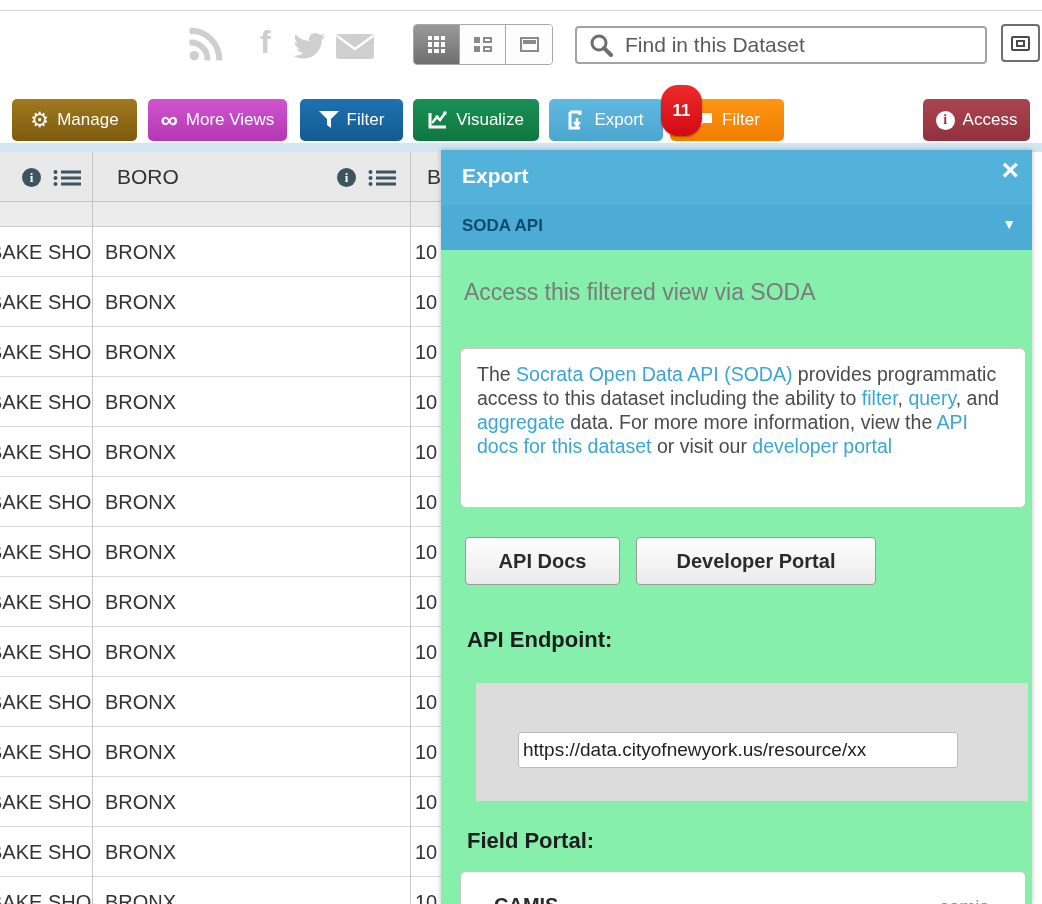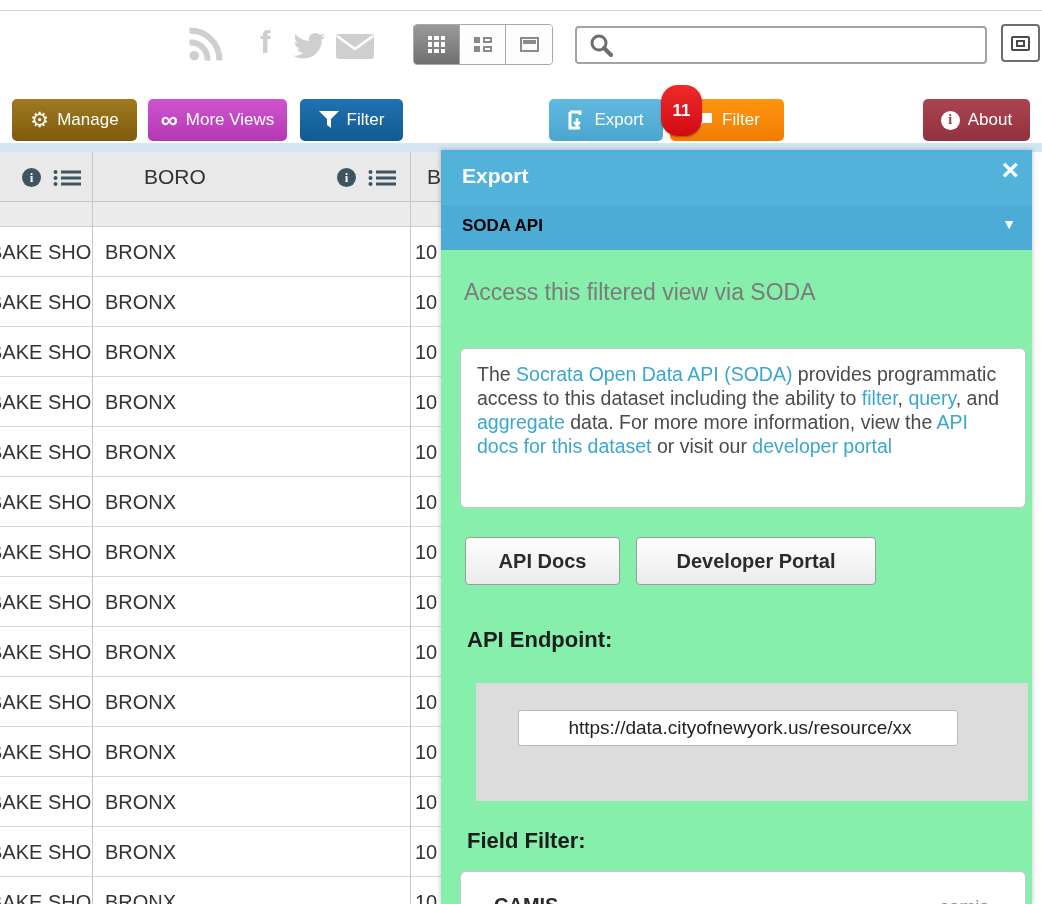--- a/index.html
+++ b/index.html
@@ -53,33 +53,33 @@
   .c2 { left:105px; width:290px; }
   .c3 { left:415px; width:32px; }
   .c3h { left:427px; width:20px; overflow:hidden; white-space:nowrap; }
 
   
   .panel { position:absolute; left:441px; top:150px; width:591px; height:754px; z-index:10; box-shadow:0 0 5px rgba(0,0,0,.25); }
   .panel-head { position:absolute; left:0; top:0; width:100%; height:55px; background:#53b2da; }
   .panel-title { position:absolute; left:21px; top:14px; color:#fff; font-weight:bold; font-size:21px; }
   .panel-close { position:absolute; right:13px; top:5px; color:#fff; font-weight:bold; font-size:30px; line-height:30px; }
   .panel-section { position:absolute; left:0; top:55px; width:100%; height:45px; background:#4cacd5; }
-  .section-label { position:absolute; left:21px; top:11px; color:#000000; font-weight:bold; font-size:17px; }
+  .section-label { position:absolute; left:21px; top:11px; color:#0c4a6e; font-weight:bold; font-size:17px; }
   .section-caret { position:absolute; right:16px; top:11px; color:#fff; font-size:14px; }
   .panel-body { position:absolute; left:0; top:100px; width:100%; height:654px; background:#86efac; }
 
   .subtitle { position:absolute; left:23px; top:29px; font-size:23px; color:#7b7b7b; }
   .infobox { position:absolute; left:19px; top:98px; width:566px; height:160px; background:#fff; border:1px solid #c9c9c9; border-radius:6px; padding:13px 16px; font-size:19.5px; line-height:24px; color:#4b4b4b; }
   .lnk { color:#3ba7d1; }
 
   .api-btn { position:absolute; top:287px; height:48px; border:1px solid #9b9b9b; border-radius:4px; background:linear-gradient(#fefefe,#ebebeb); font-weight:bold; font-size:20px; color:#2b2b2b; display:flex; align-items:center; justify-content:center; }
   .lbl-bold { position:absolute; left:26px; font-weight:bold; font-size:22px; color:#1d1d1d; }
 
   .endpoint-box { position:absolute; left:35px; top:433px; width:552px; height:118px; background:#dcdcdc; }
-  .endpoint-input { position:absolute; left:42px; top:27px; width:440px; height:36px; border:1px solid #bbb; border-radius:3px; background:#fff; font-size:19px; color:#222; padding:0 0 0 4px; font-family:"Liberation Sans",sans-serif; outline:none; white-space:nowrap; overflow:hidden;text-align:center; }
+  .endpoint-input { position:absolute; left:42px; top:49px; width:440px; height:36px; border:1px solid #bbb; border-radius:3px; background:#fff; font-size:19px; color:#222; padding:0 0 0 4px; font-family:"Liberation Sans",sans-serif; outline:none; white-space:nowrap; overflow:hidden; }
 
   .fieldbox { position:absolute; left:19px; top:621px; width:566px; height:120px; background:#fff; border:1px solid #c9c9c9; border-radius:6px; }
   .field-name { position:absolute; left:33px; top:22px; font-weight:bold; font-size:20px; color:#2b2b2b; }
   .field-api { position:absolute; right:36px; top:24px; font-size:19px; color:#8a8a8a; }
 
   svg { display:block; }
 </style>
 </head>
 <body>
 
@@ -136,20 +136,21 @@
     </div>
   </div>
 
   <div class="searchbox">
     <span>
       <svg width="24" height="24" viewBox="0 0 24 24">
           <circle cx="10" cy="10" r="7" stroke="#6e6e6e" stroke-width="3" fill="none"></circle>
           <line x1="15" y1="15" x2="22" y2="22" stroke="#6e6e6e" stroke-width="4" stroke-linecap="round"></line>
         </svg>
     </span>
+    <input type="text" placeholder="Find in this Dataset" style="">
   </div>
 
   <div class="fullscreen-btn">
     <span class="fs-outer">
         <span class="fs-inner"></span>
       </span>
   </div>
 
   <div class="tb-btn" style="left:12px; width:125px; background:linear-gradient(#a0791f,#7e5c0e);">
     <span class="tb-ic" style="font-size:21px;">⚙</span>
@@ -159,20 +160,31 @@
     <span class="tb-ic" style="font-size:24px; font-weight:bold; line-height:18px;">∞</span>
     <span>More Views</span>
   </div>
   <div class="tb-btn" style="left:300px; width:103px; background:linear-gradient(#1f72b1,#135a92);">
     <span class="tb-ic">
       <svg width="20" height="18" viewBox="0 0 20 18">
           <path d="M0 0 H20 L12 8 V17 L8 14 V8 Z" fill="#fff"></path>
         </svg>
     </span>
     <span>Filter</span>
+  </div>
+  <div class="tb-btn" style="left:413px; width:126px; background:linear-gradient(#1a9154,#0f7740);">
+    <span class="tb-ic">
+      <svg width="20" height="18" viewBox="0 0 20 18">
+          <path d="M2 2 V16 H18" stroke="#fff" stroke-width="3" fill="none"></path>
+          <path d="M4 12 L9 6 L12 9 L17 2" stroke="#fff" stroke-width="2.5" fill="none"></path>
+          <rect x="7.5" y="4.5" width="3" height="3" fill="#fff"></rect>
+          <rect x="15.5" y="0.5" width="3" height="3" fill="#fff"></rect>
+        </svg>
+    </span>
+    <span>Visualize</span>
   </div>
   <div class="tb-btn" style="left:549px; width:114px; background:linear-gradient(#60b9df,#4ba6cf); box-shadow:0 0 0 3px #ffffff;">
     <span class="tb-ic">
       <svg width="18" height="20" viewBox="0 0 18 20">
           <path d="M2 2 H12 V5 M12 18 H2 V2" stroke="#fff" stroke-width="3" fill="none"></path>
           <path d="M9 8 V14 M6 12 L9 15.5 L12 12" stroke="#fff" stroke-width="2.5" fill="none"></path>
         </svg>
     </span>
     <span>Export</span>
   </div>
@@ -180,39 +192,39 @@
     <span class="tb-ic">
       <svg width="20" height="18" viewBox="0 0 20 18">
           <path d="M2 2 H18 V12 H9 L4 17 V12 H2 Z" fill="#fff"></path>
         </svg>
     </span>
     <span>Filter</span>
   </div>
   <div class="badge">11</div>
   <div class="tb-btn" style="left:923px; width:107px; background:linear-gradient(#ab4450,#91323e);">
     <span class="tb-ic" style="width:19px;height:19px;border-radius:50%;background:#fff;color:#9c3a46;font-weight:bold;font-size:14px;font-family:'Liberation Serif',serif;">i</span>
-    <span>About</span>
+    <span>Access</span>
   </div>
 
   <div class="blue-strip"></div>
 
   <div class="dtable">
     <div class="dt-header">
       <span class="info-badge" style="left:22px;">i</span>
       <span class="list-ic" style="left:53px;">
         <svg width="28" height="16" viewBox="0 0 28 16">
             <circle cx="2.5" cy="2" r="2" fill="#3d5560"></circle>
             <rect x="8" y="0.5" width="20" height="3" fill="#3d5560"></rect>
             <circle cx="2.5" cy="8" r="2" fill="#3d5560"></circle>
             <rect x="8" y="6.5" width="20" height="3" fill="#3d5560"></rect>
             <circle cx="2.5" cy="14" r="2" fill="#3d5560"></circle>
             <rect x="8" y="12.5" width="20" height="3" fill="#3d5560"></rect>
           </svg>
       </span>
-      <span class="hdr-label" style="left:117px;margin-left:27px;">BORO</span>
+      <span class="hdr-label" style="left:117px;">BORO</span>
       <span class="info-badge" style="left:337px;">i</span>
       <span class="list-ic" style="left:368px;">
         <svg width="28" height="16" viewBox="0 0 28 16">
             <circle cx="2.5" cy="2" r="2" fill="#3d5560"></circle>
             <rect x="8" y="0.5" width="20" height="3" fill="#3d5560"></rect>
             <circle cx="2.5" cy="8" r="2" fill="#3d5560"></circle>
             <rect x="8" y="6.5" width="20" height="3" fill="#3d5560"></rect>
             <circle cx="2.5" cy="14" r="2" fill="#3d5560"></circle>
             <rect x="8" y="12.5" width="20" height="3" fill="#3d5560"></rect>
           </svg>
@@ -310,21 +322,21 @@
       <div class="infobox"><span>The </span><a class="lnk">Socrata Open Data API (SODA)</a><span> provides programmatic access to this dataset including the ability to </span><a class="lnk">filter</a><span>, </span><a class="lnk">query</a><span>, and </span><a class="lnk">aggregate</a><span> data. For more more information, view the </span><a class="lnk">API docs for this dataset</a><span> or visit our </span><a class="lnk">developer portal</a></div>
 
       <div class="api-btn" style="left:24px; width:155px;">API Docs</div>
       <div class="api-btn" style="left:195px; width:240px;">Developer Portal</div>
 
       <div class="lbl-bold" style="top:377px;">API Endpoint:</div>
       <div class="endpoint-box">
         <input class="endpoint-input" type="text" value="https://data.cityofnewyork.us/resource/xx" style="">
       </div>
 
-      <div class="lbl-bold" style="top:578px;">Field Filter:</div>
+      <div class="lbl-bold" style="top:578px;">Field Portal:</div>
       <div class="fieldbox">
         <span class="field-name">CAMIS</span>
         <span class="field-api">camis</span>
       </div>
     </div>
   </div>
 
 </div>
 
 </body></html>

